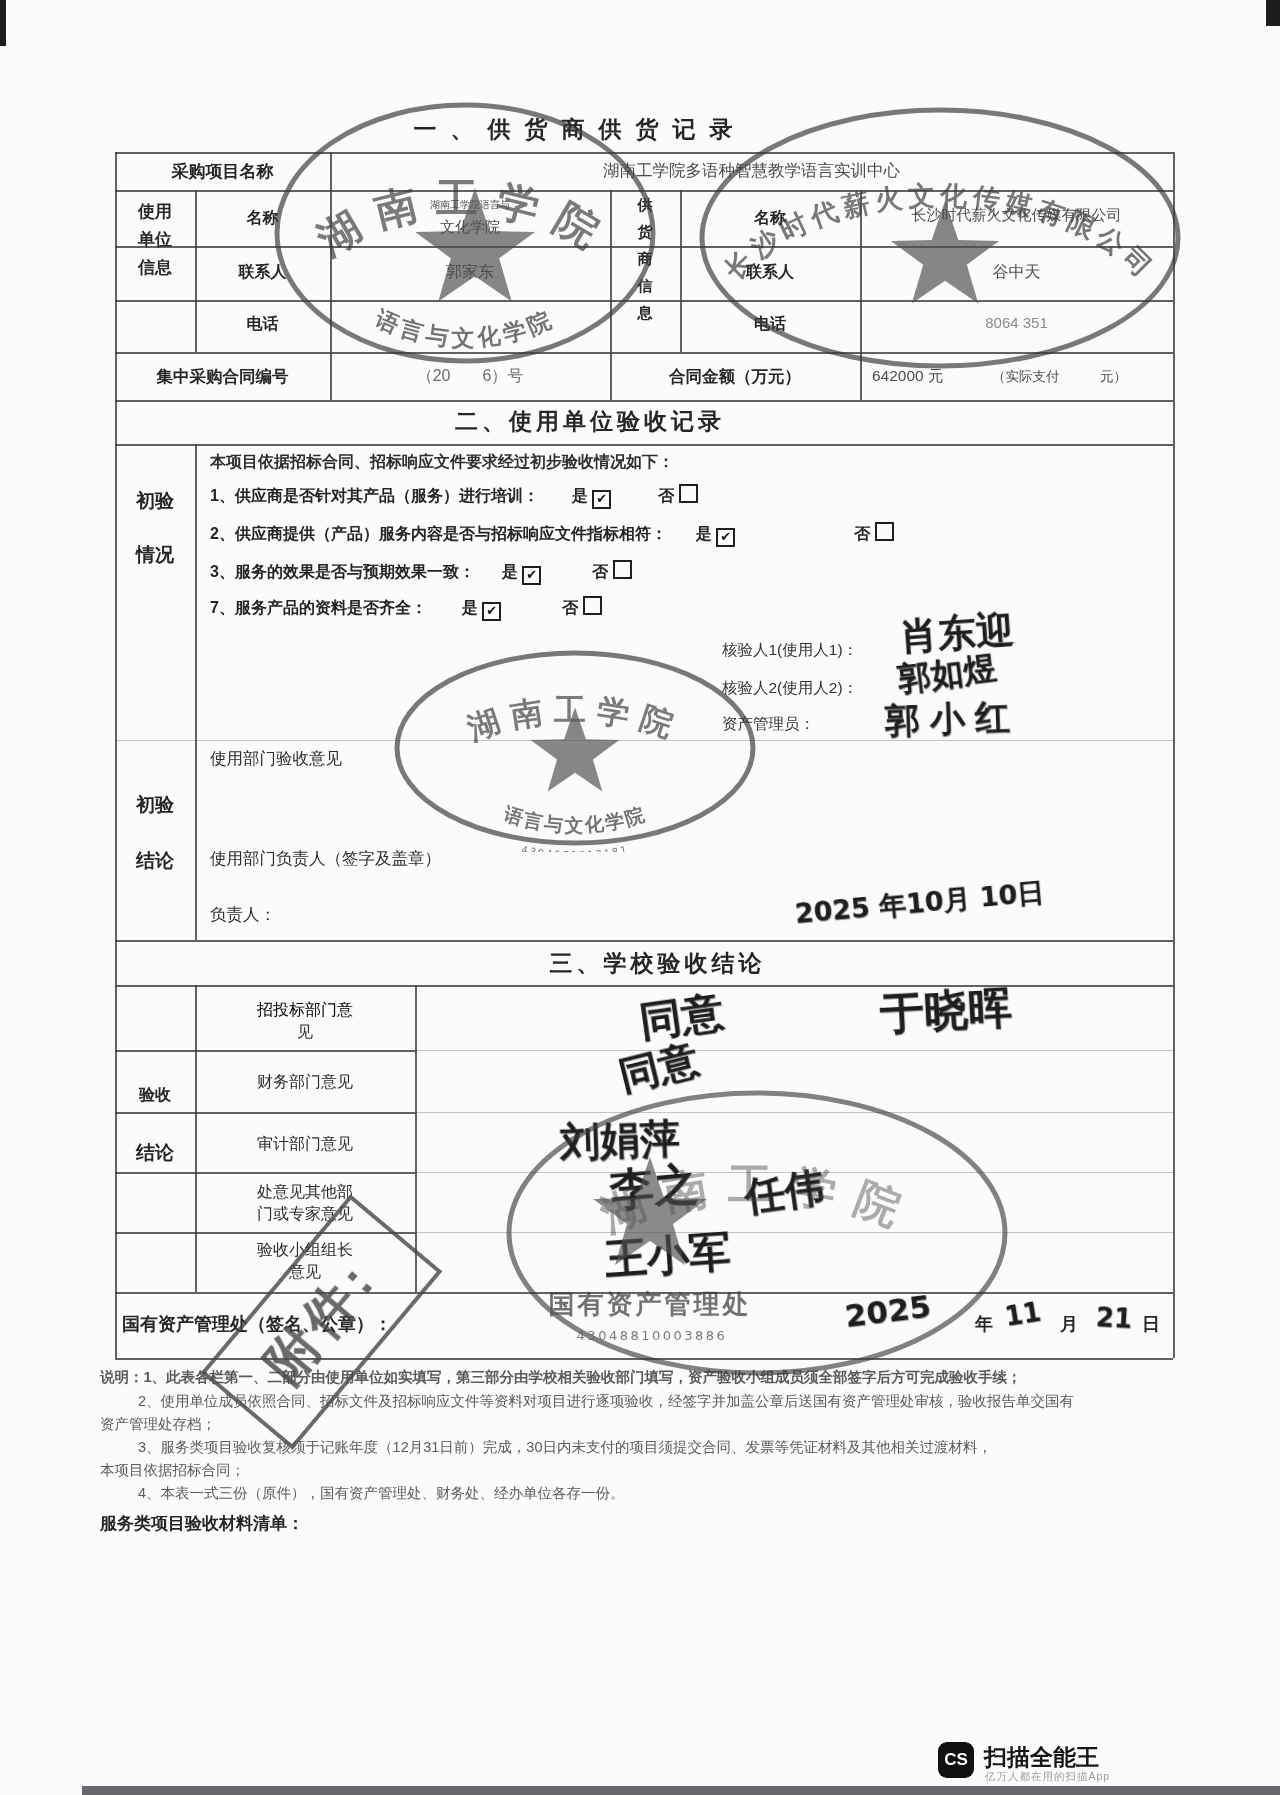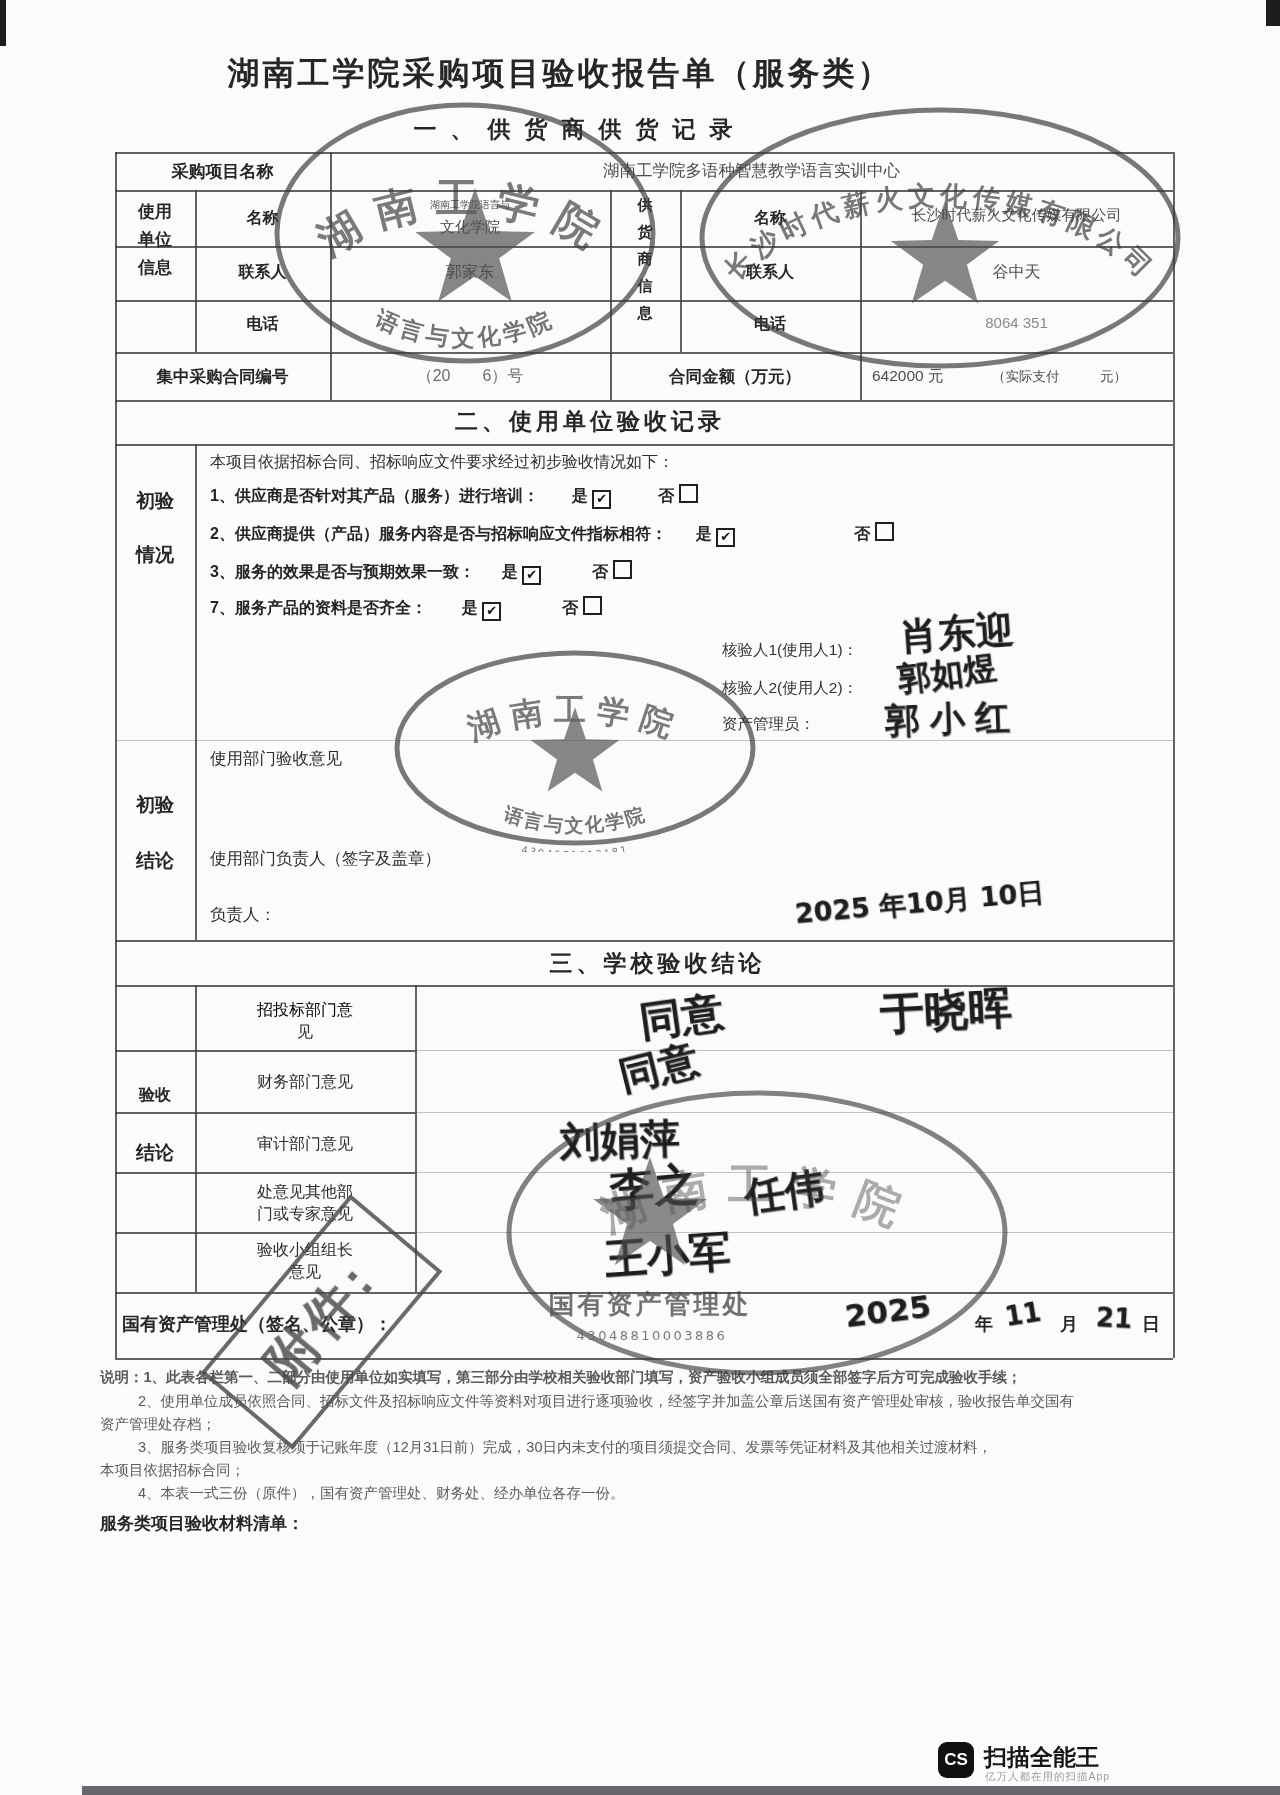--- a/index.html
+++ b/index.html
@@ -34,21 +34,20 @@
   .cstag{position:absolute;left:985px;top:1770px;font-size:10.5px;color:#9b9b9b;letter-spacing:1px;}
 </style>
 </head>
 <body>
 
 <div class="paper">
 
   <div class="corner" style="left:0;top:0;width:6px;height:46px;"></div>
   <div class="corner" style="left:1266px;top:0;width:14px;height:26px;"></div>
 
-  <div class="abs ctr lbl" style="left:0;top:52px;width:1120px;font-size:32px;letter-spacing:3px;">湖南工学院采购项目验收报告单（服务类）</div>
   <div class="abs ctr lbl" style="left:50px;top:114px;width:1060px;font-size:23px;letter-spacing:14px;">一、供货商供货记录</div>
   <div class="abs ctr lbl" style="left:60px;top:406px;width:1060px;font-size:23px;letter-spacing:4px;">二、使用单位验收记录</div>
   <div class="abs ctr lbl" style="left:115px;top:948px;width:1085px;font-size:23px;letter-spacing:4px;">三、学校验收结论</div>
 
   <div class="hline" style="left:115px;top:152px;width:1058px;"></div>
   <div class="hline" style="left:115px;top:190px;width:1058px;"></div>
   <div class="hline" style="left:115px;top:246px;width:1058px;"></div>
   <div class="hline" style="left:115px;top:300px;width:1058px;"></div>
   <div class="hline" style="left:115px;top:352px;width:1058px;"></div>
   <div class="hline" style="left:115px;top:400px;width:1058px;"></div>
@@ -110,21 +109,21 @@
 
   <div class="abs ctr lbl" style="left:115px;top:366px;width:215px;font-size:16.5px;">集中采购合同编号</div>
   <div class="abs ctr val" style="left:330px;top:366px;width:280px;font-size:16px;color:#6b6b6b;">（20　　6）号</div>
   <div class="abs ctr lbl" style="left:610px;top:366px;width:250px;font-size:16.5px;">合同金额（万元）</div>
   <div class="abs val" style="left:872px;top:366px;font-size:15.5px;">642000 元</div>
   <div class="abs val" style="left:992px;top:368px;font-size:13.5px;">（实际支付　　　元）</div>
 
   <div class="abs ctr lbl" style="left:115px;top:488px;width:80px;font-size:19px;">初验</div>
   <div class="abs ctr lbl" style="left:115px;top:542px;width:80px;font-size:19px;">情况</div>
 
-  <div class="abs" style="left:210px;top:452px;font-size:16px;color:#2e2e2e;">本项目依据招标合同、招标响应文件要求经过初步验收情况如下：</div>
+  <div class="abs" style="left:210px;top:452px;font-size:16px;color:#2e2e2e;font-weight:bold;">本项目依据招标合同、招标响应文件要求经过初步验收情况如下：</div>
 
   <div class="abs" style="left:210px;top:484px;font-size:16px;color:#242424;font-weight:bold;">
     <span>1、供应商是否针对其产品（服务）进行培训：</span>
     <span class="gap" style="width:24px;"></span>
     <span>是</span>
     <span class="cb">✔</span>
     <span class="gap" style="width:38px;"></span>
     <span>否</span>
     <span class="cb"></span>
   </div>

